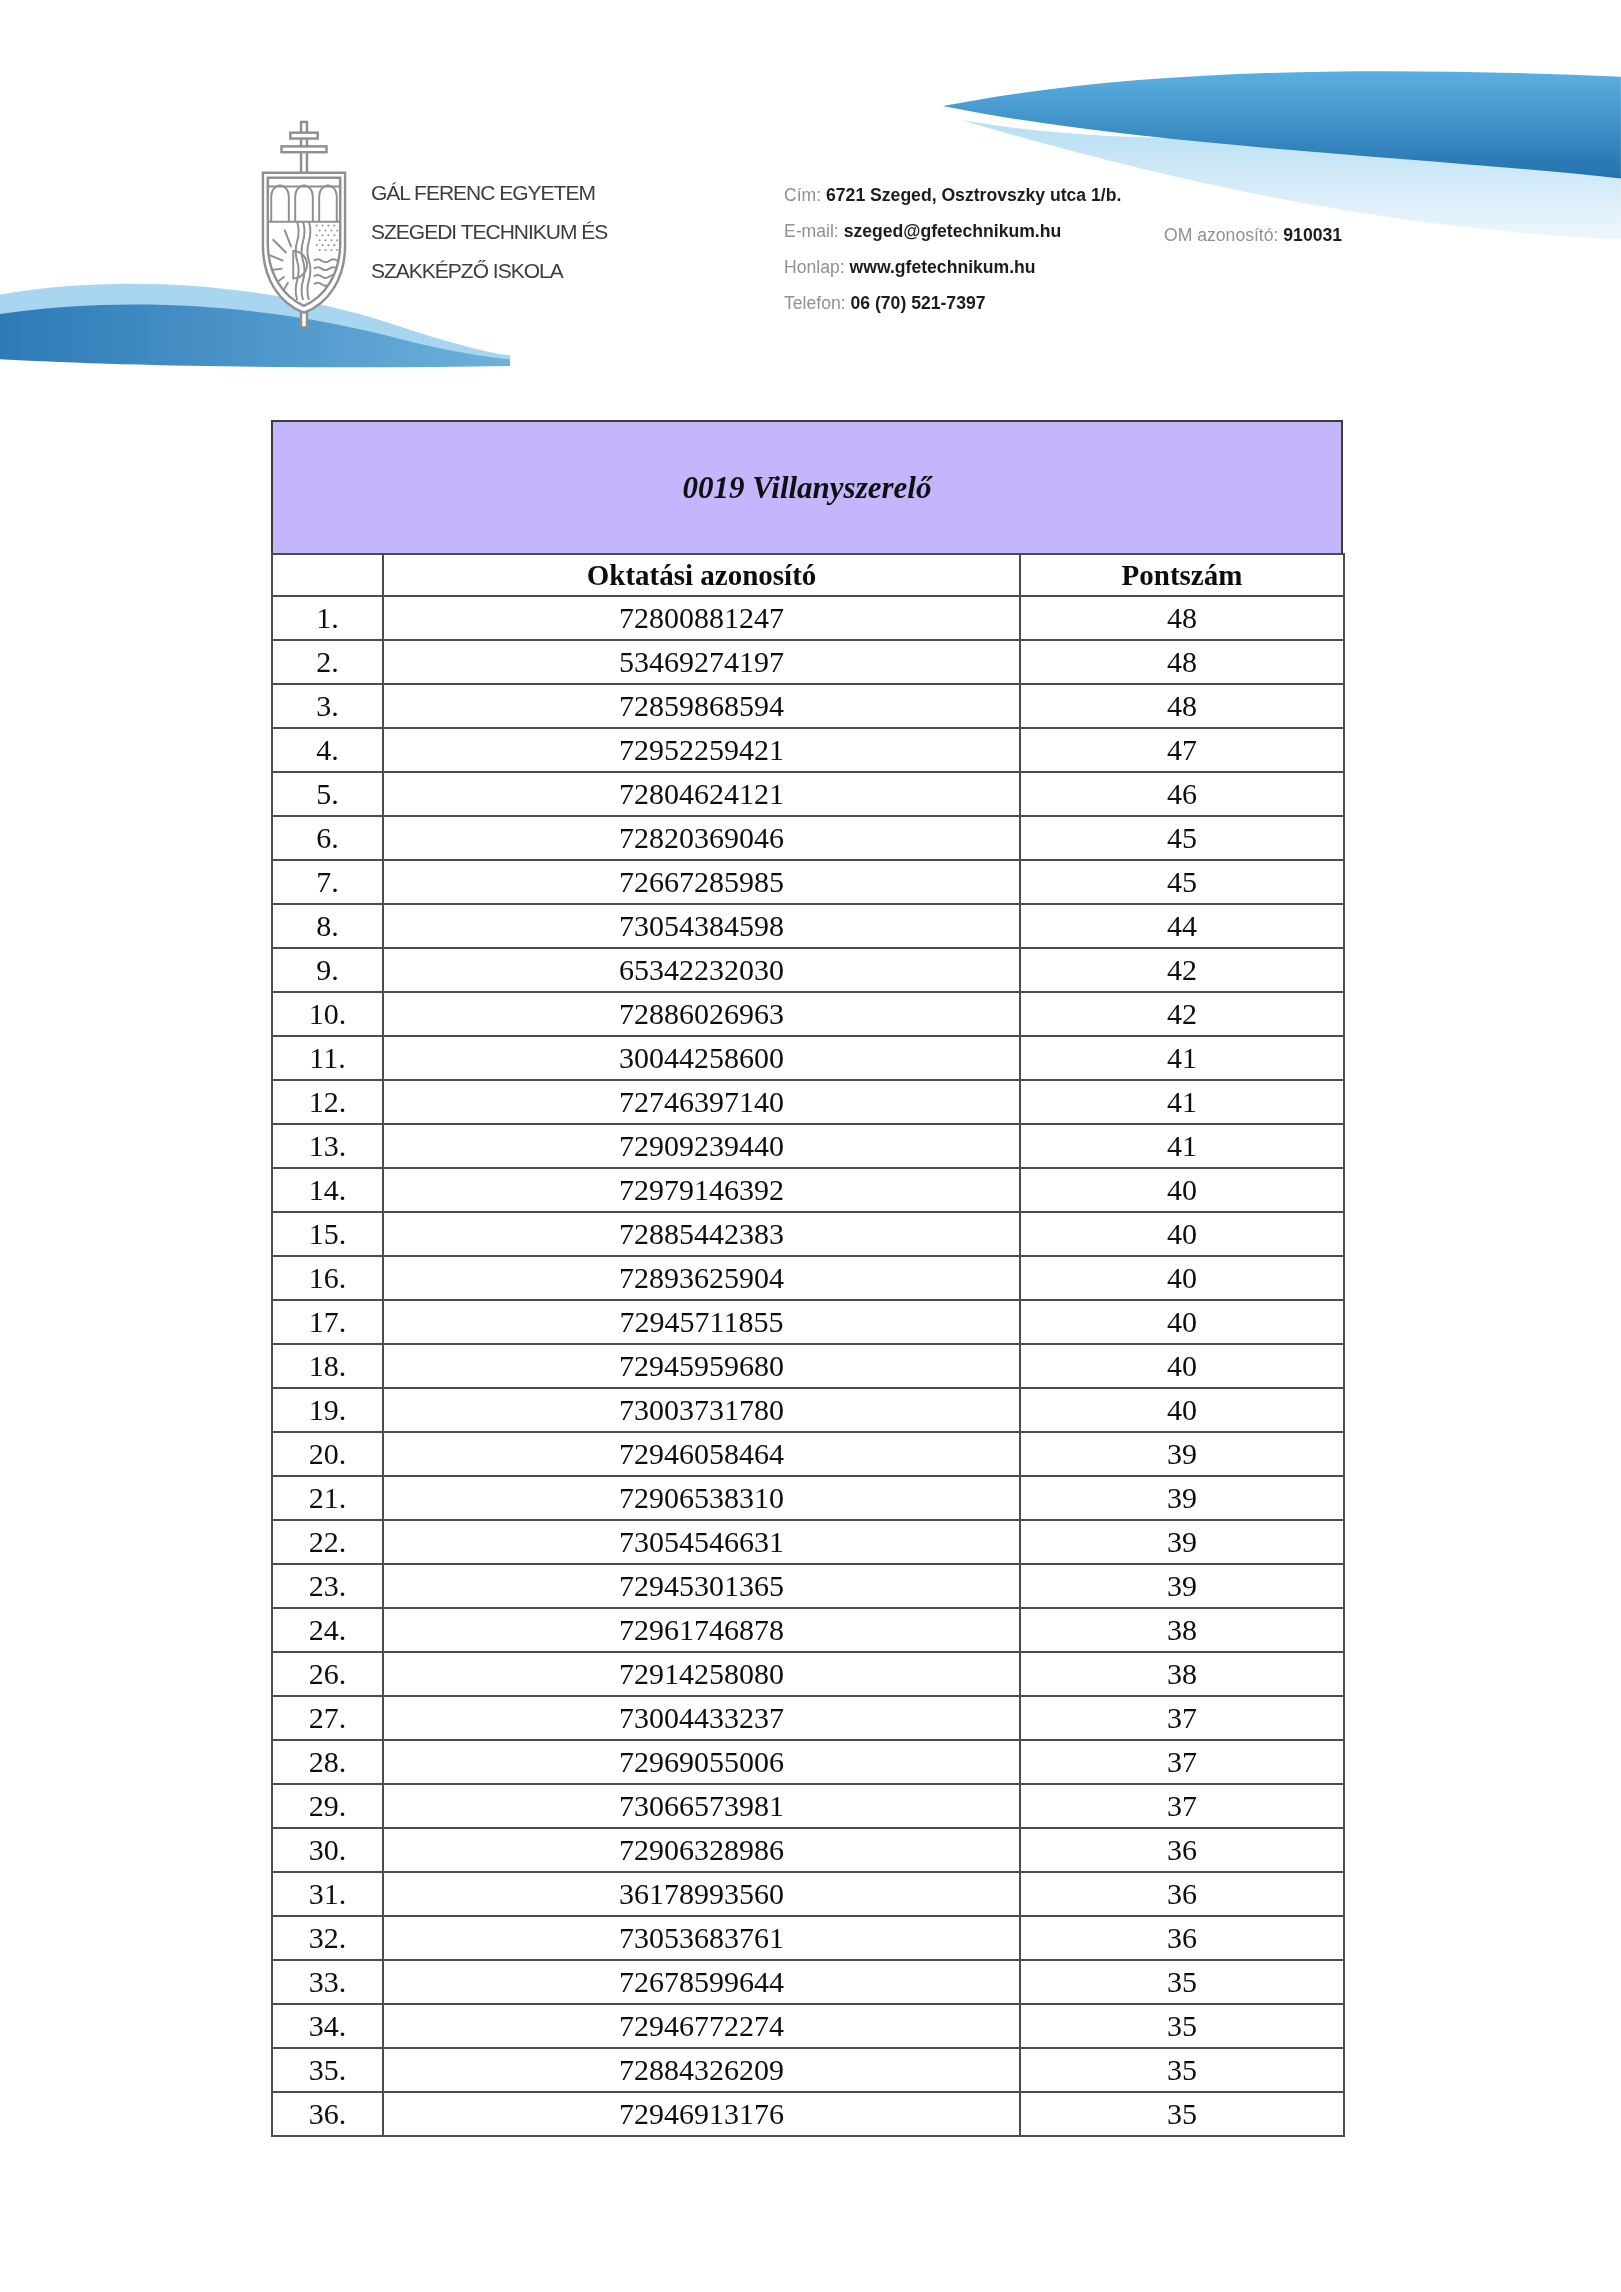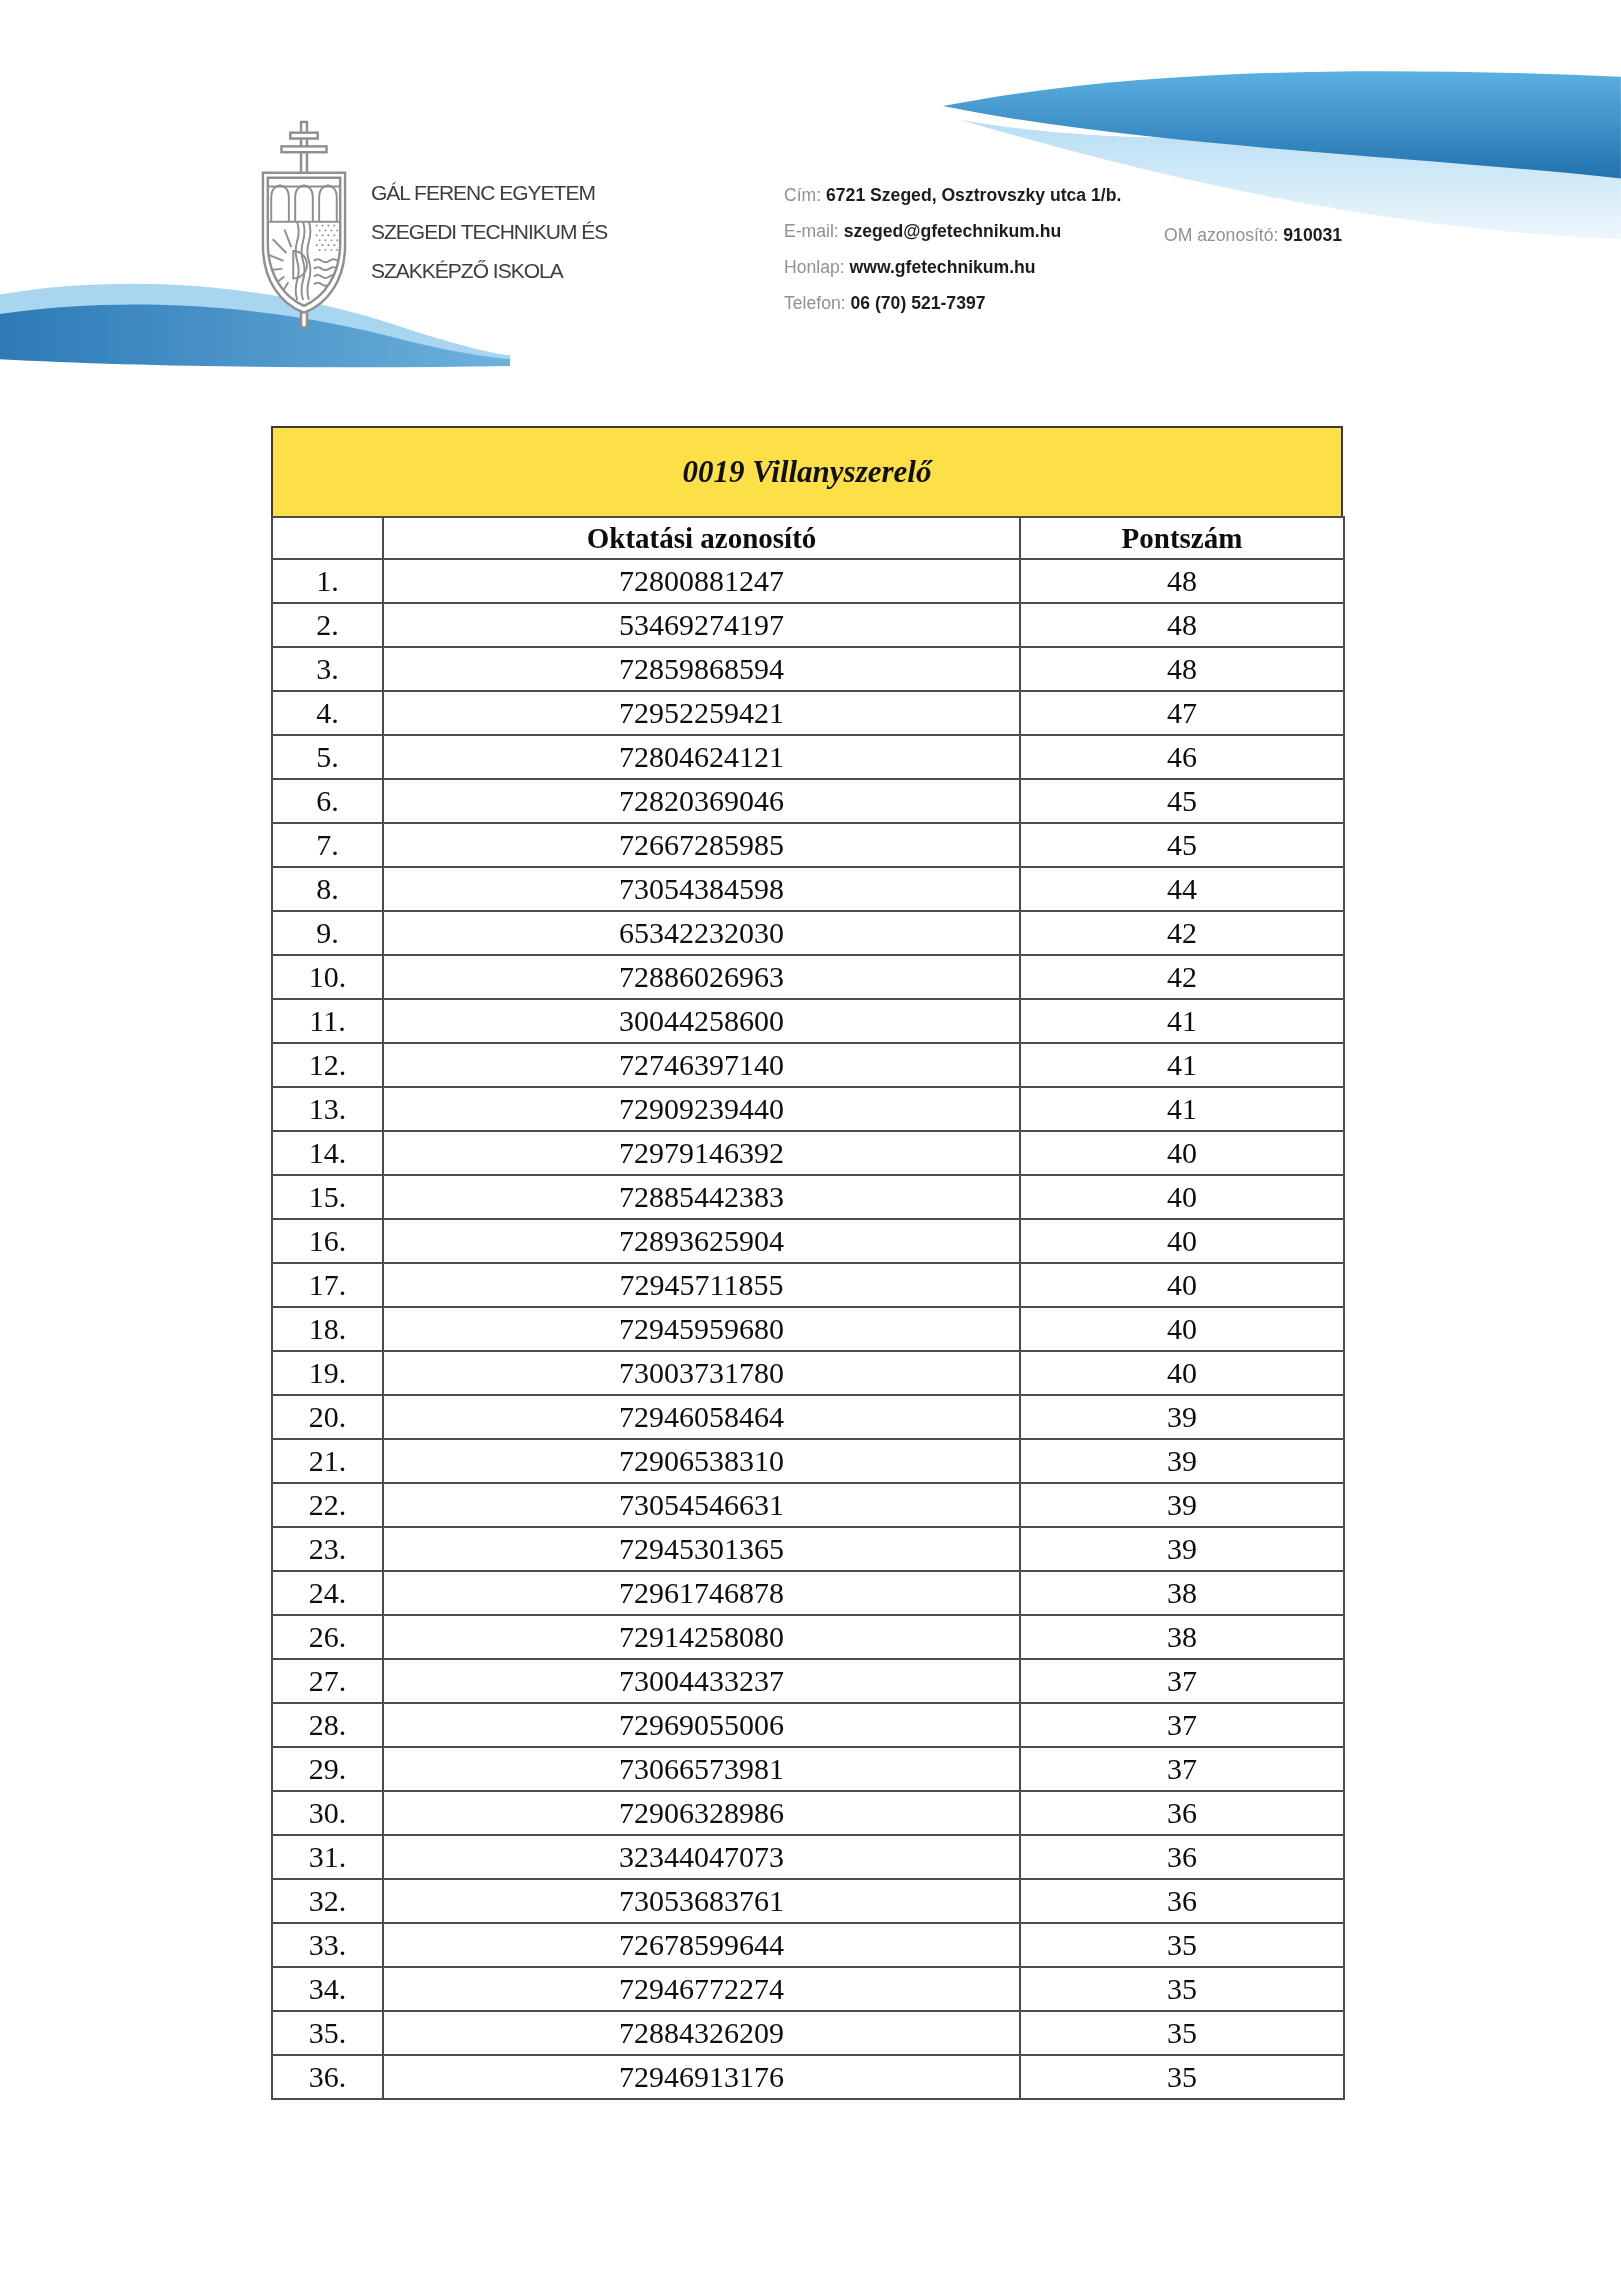--- a/index.html
+++ b/index.html
@@ -29,23 +29,23 @@
   .om-block{
     position:absolute;left:1164px;top:225px;
     font-size:17.6px;color:#1c1c1c;
   }
   .om-block .lbl{color:#919191;}
   .om-block .val{font-weight:bold;}
   
   .table-wrap{position:absolute;left:271px;top:420px;width:1072px;}
   .title-bar{
     box-sizing:border-box;
-    height:90px;background:#fde047;
+    height:133px;background:#c4b5fd;
     border:2.9px solid #3c3c3c;border-bottom:none;
-    display:flex;align-items:center;justify-content:center;margin-top:6px;
+    display:flex;align-items:center;justify-content:center;
   }
   .title-bar .title{
     font-family:"Liberation Serif",serif;
     font-weight:bold;font-style:italic;
     font-size:31px;color:#101010;
   }
   table.results{
     width:1072px;border-collapse:collapse;table-layout:fixed;
     font-family:"Liberation Serif",serif;
     border:2.9px solid #3c3c3c;
@@ -376,21 +376,21 @@
           </tr>
 
           <tr>
             <td class="rank-cell">30.</td>
             <td>72906328986</td>
             <td>36</td>
           </tr>
 
           <tr>
             <td class="rank-cell">31.</td>
-            <td>32344047073</td>
+            <td>36178993560</td>
             <td>36</td>
           </tr>
 
           <tr>
             <td class="rank-cell">32.</td>
             <td>73053683761</td>
             <td>36</td>
           </tr>
 
           <tr>

